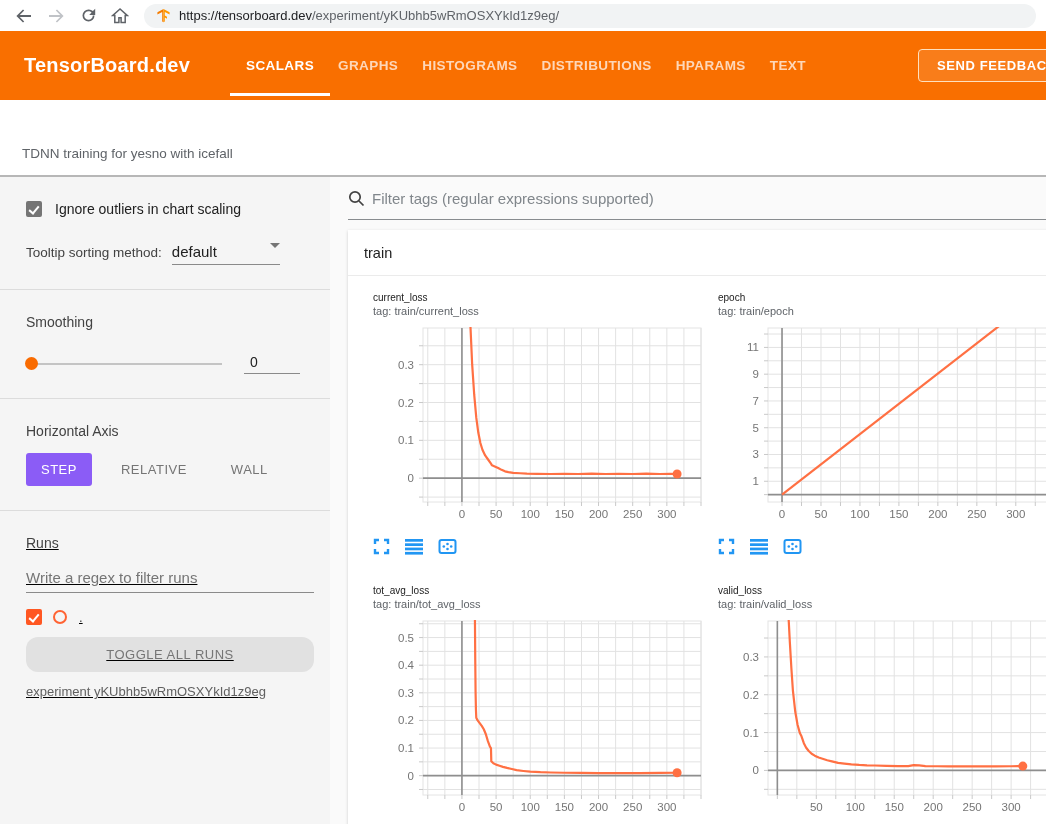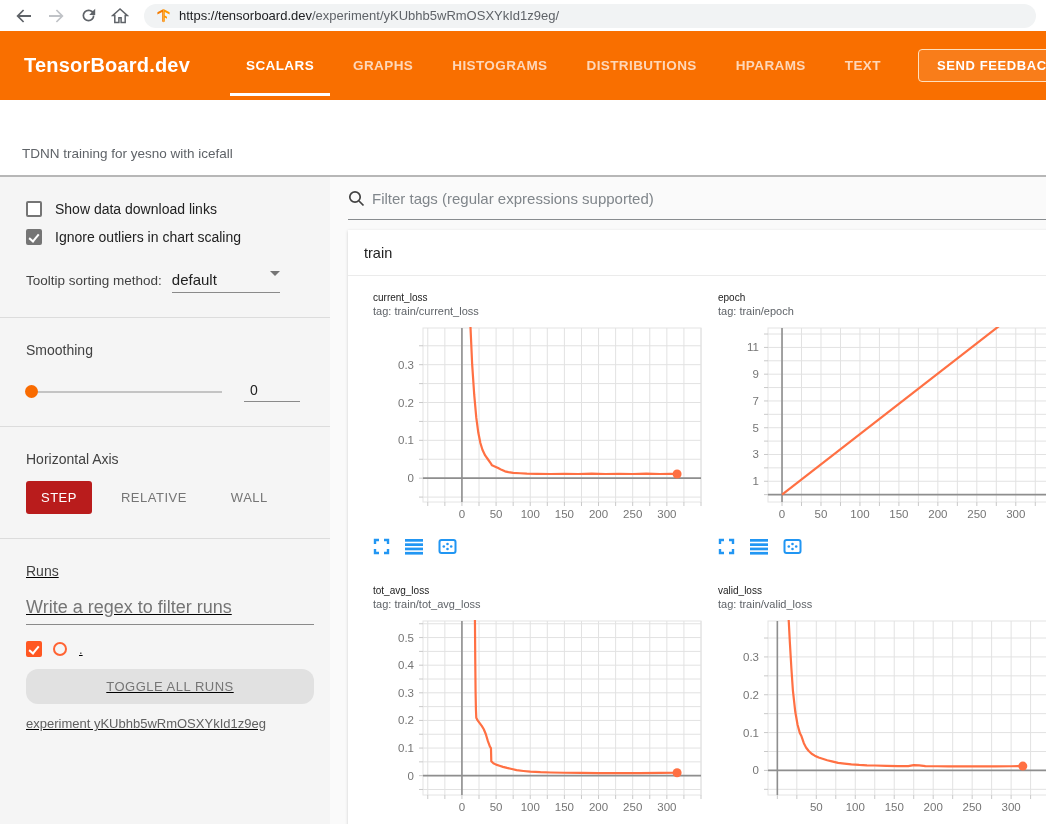--- a/index.html
+++ b/index.html
@@ -10,21 +10,21 @@
   .bicon { width:24px; height:24px; display:flex; align-items:center; justify-content:center; margin:0 4px; color:#5f6368; flex:none; }
   .bicon.disabled { color:#c0c3c7; }
   .url-pill { flex:1; height:24px; background:#f1f3f4; border-radius:13px; display:flex; align-items:center; padding:0 12px; margin-left:8px; overflow:hidden; }
   .favicon { width:15px; height:15px; margin-right:8px; flex:none; }
   .url-text { font-size:13px; white-space:nowrap; color:#202124; }
   .url-text .path { color:#5f6368; }
 
   
   .app-header { height:69px; background:#f96f00; display:flex; align-items:center; position:relative; color:#fff; }
   .logo { font-size:20px; font-weight:bold; margin-left:24px; letter-spacing:.2px; }
-  .nav { display:flex; margin-left:44px; height:100%; align-items:center;gap:15px; }
+  .nav { display:flex; margin-left:44px; height:100%; align-items:center; }
   .nav-tab { position:relative; height:100%; display:flex; align-items:center; padding:0 12px; font-size:13.5px; font-weight:bold; letter-spacing:.4px; color:rgba(255,255,255,.72); cursor:pointer; }
   .nav-tab.active { color:#fff; }
   .nav-tab.active::after { content:""; position:absolute; left:-4px; right:-4px; bottom:4px; height:3px; background:#fff; }
   .feedback-btn { position:absolute; left:918px; top:18px; height:33px; padding:0 18px; border:1px solid #ffe0bd; border-radius:4px; background:rgba(255,255,255,.10); color:#fff; font-size:13px; font-weight:bold; letter-spacing:.6px; display:flex; align-items:center; white-space:nowrap; }
 
   
   .subheader { height:77px; background:#fff; border-bottom:2px solid #b7b7b7; display:flex; align-items:flex-end; padding:0 0 14px 22px; }
   .subheader .exp-title { font-size:13.5px; color:#5f6368; }
 
   
@@ -41,22 +41,22 @@
   .tooltip-label { font-size:13.5px; color:#424242; margin-right:10px; }
   .dropdown { display:inline-flex; justify-content:space-between; min-width:108px; border-bottom:1px solid #8a8a8a; padding-bottom:4px; font-size:15px; color:#212121; cursor:pointer; }
   .dd-caret { width:0; height:0; border-left:5px solid transparent; border-right:5px solid transparent; border-top:5px solid #757575; margin-left:16px; }
   .sec-label { font-size:14px; color:#424242; }
   .slider-row { display:flex; align-items:center; margin-top:24px; }
   .slider-track { position:relative; width:196px; height:2px; background:#c4c4c4; }
   .slider-thumb { position:absolute; left:-1px; top:-6px; width:13px; height:13px; border-radius:50%; background:#f96b00; cursor:pointer; }
   .slider-value { margin-left:22px; width:56px; border-bottom:1px solid #8a8a8a; font-size:14px; color:#212121; padding:0 0 3px 6px; }
   .axis-btns { display:flex; align-items:center; margin-top:14px; }
   .axis-btn { font-size:13px; letter-spacing:.5px; color:#757575; padding:9px 15px; border-radius:3px; margin-right:14px; cursor:pointer; }
-  .axis-btn.active { background:#b91c1c; color:#fff; }
-  .runs-filter { margin-top:18px; border-bottom:1px solid #8a8a8a; padding-bottom:6px; font-size:18px; color:#757575; }
+  .axis-btn.active { background:#8b5cf6; color:#fff; }
+  .runs-filter { margin-top:18px; border-bottom:1px solid #8a8a8a; padding-bottom:6px; font-size:15px; color:#757575; }
   .run-row { display:flex; align-items:center; margin-top:16px; }
   .cb.run { background:#ff5722; border-color:#ff5722; margin-right:0; }
   .run-circle { width:14px; height:14px; border:2px solid #ff6333; border-radius:50%; margin-left:11px; flex:none; }
   .run-name { font-size:13px; color:#424242; margin-left:12px; }
   .toggle-btn { margin-top:12px; width:100%; background:#e1e1e1; color:#757575; font-size:13px; letter-spacing:.5px; text-align:center; padding:10px 0; border-radius:12px; cursor:pointer; }
   .exp-caption { margin-top:12px; font-size:13px; color:#616161; }
 
   
   .main { flex:1; background:#fafafa; padding-left:18px; overflow:hidden; }
   .filter-row { height:43px; display:flex; align-items:center; border-bottom:1px solid #888c8f; }
@@ -120,24 +120,20 @@
 </div>
 
 <div class="subheader">
   <div class="exp-title">TDNN training for yesno with icefall</div>
 </div>
 
 <div class="content">
 
   <div class="sidebar">
     <div class="sb-section">
-      <div class="cb-row">
-        <span class="cb"></span>
-        <span class="cb-label">Show data download links</span>
-      </div>
       <div class="cb-row">
         <span class="cb checked"></span>
         <span class="cb-label">Ignore outliers in chart scaling</span>
       </div>
       <div class="tooltip-row">
         <span class="tooltip-label">Tooltip sorting method:</span>
         <span class="dropdown">
           <span>default</span>
           <span class="dd-caret"></span>
         </span>

